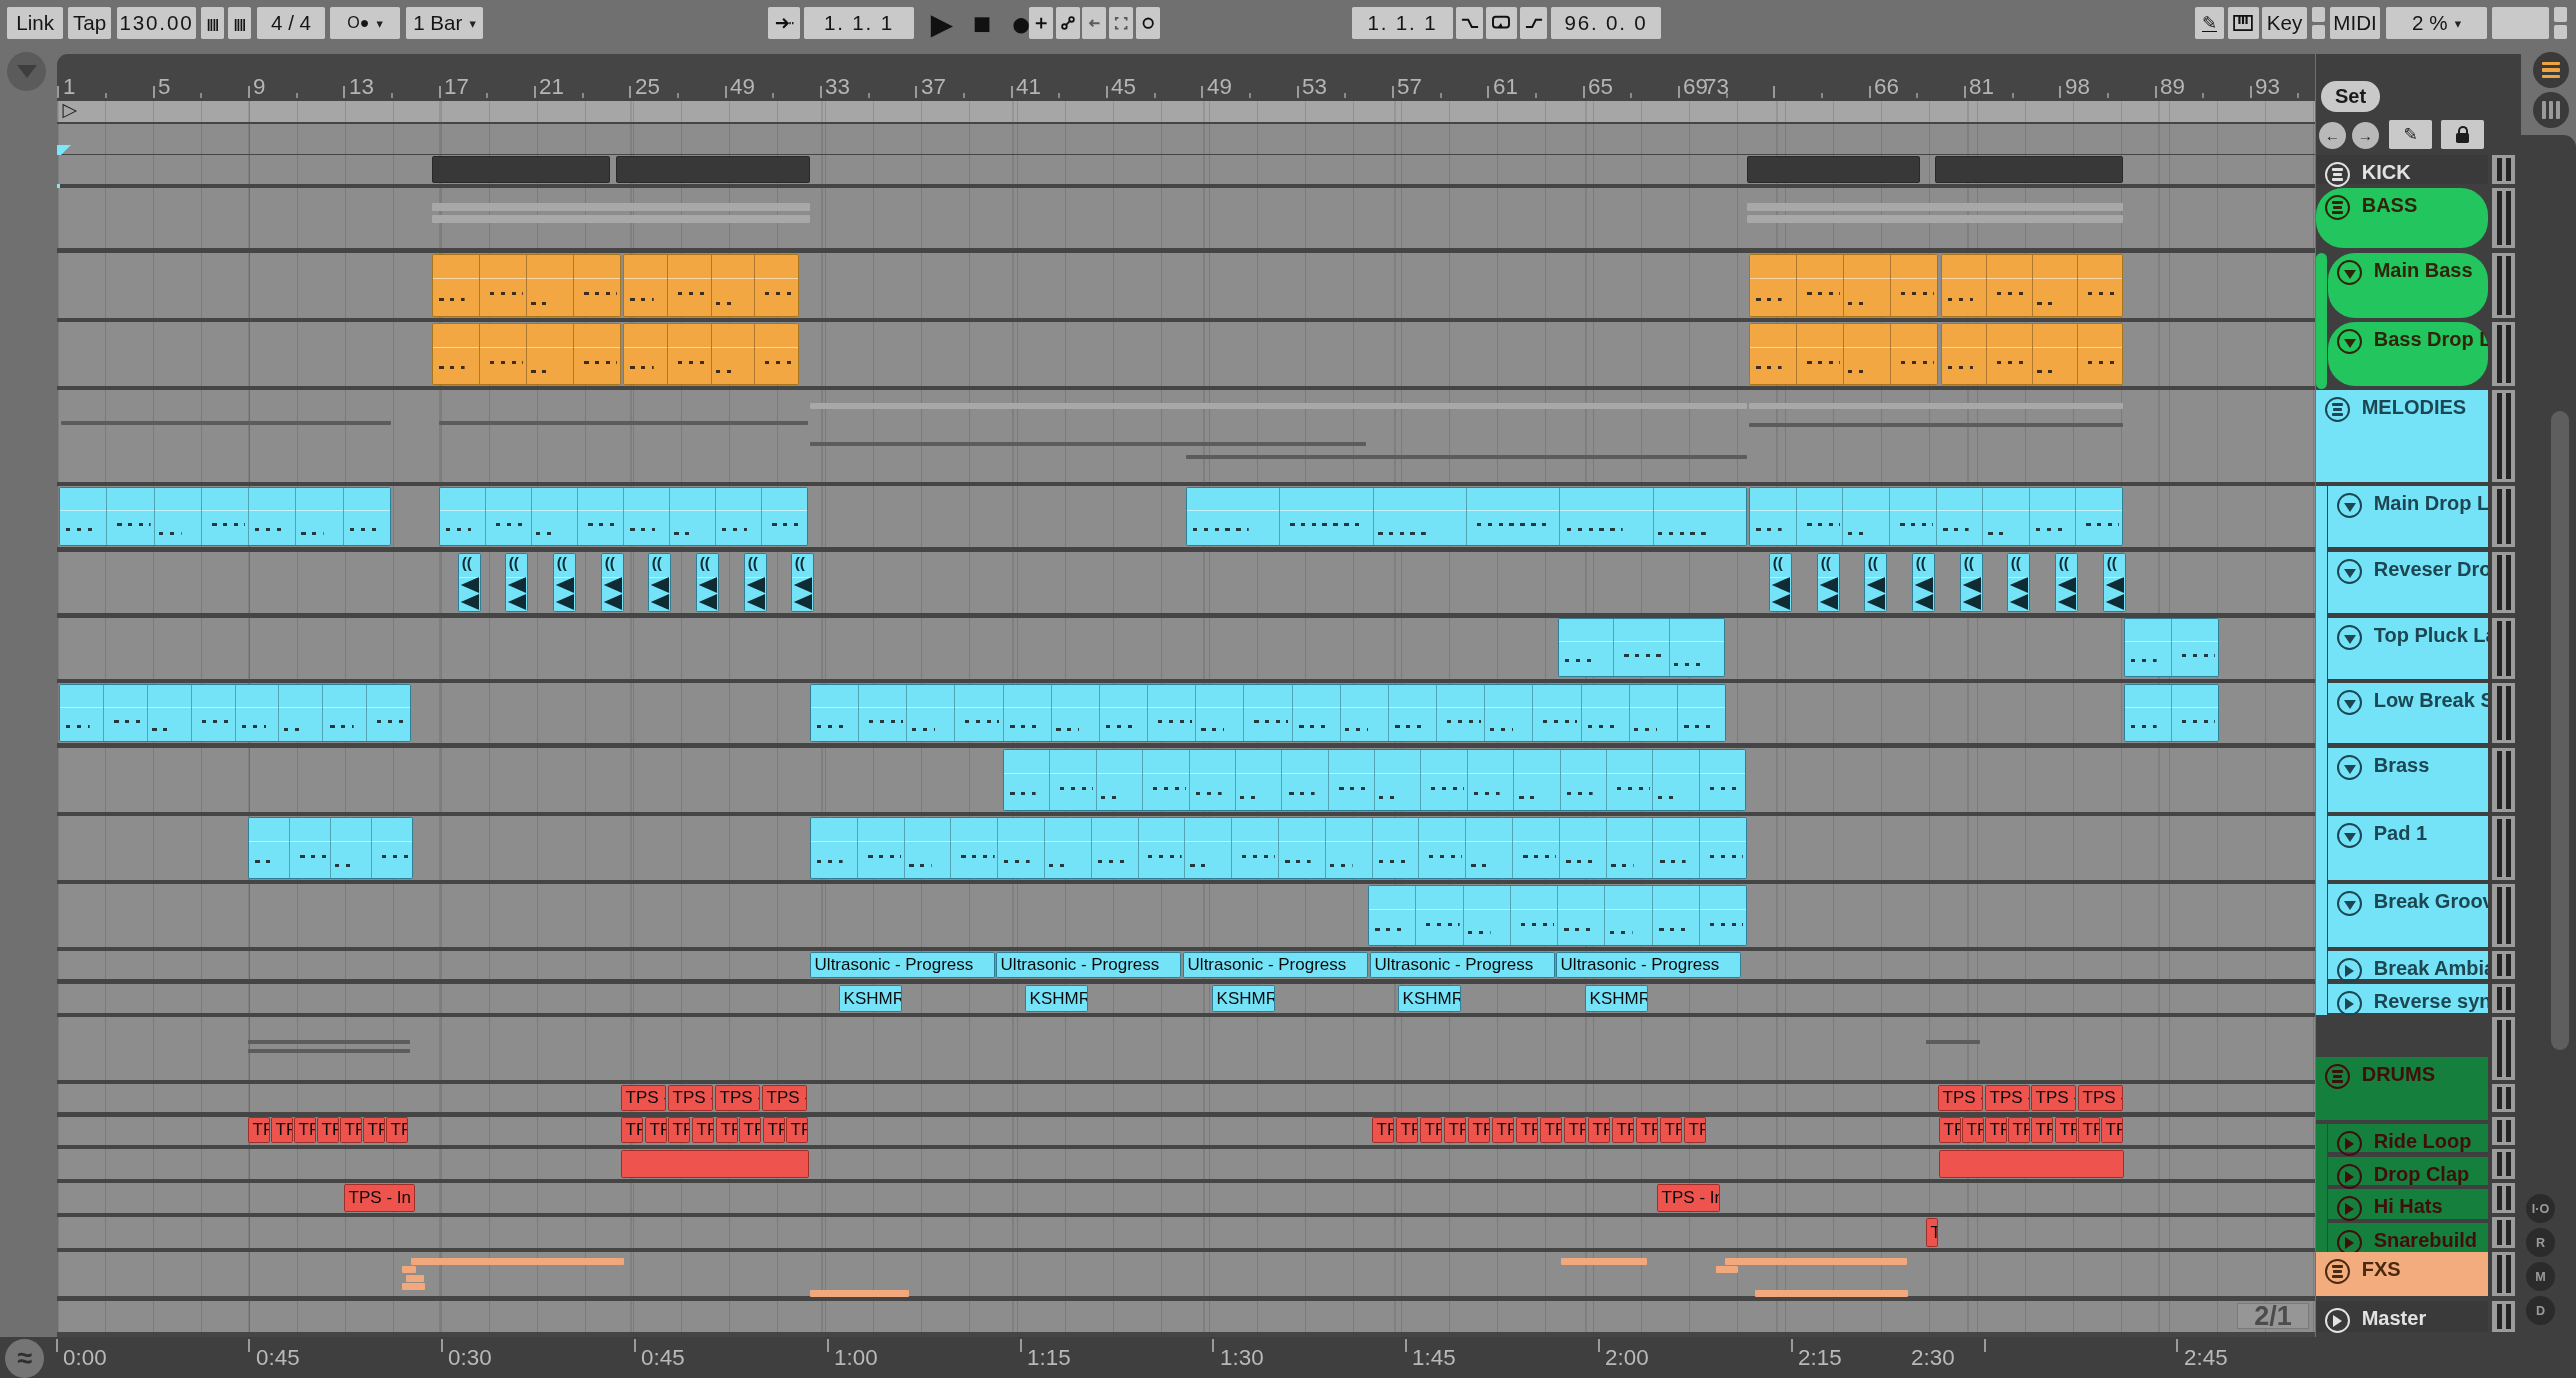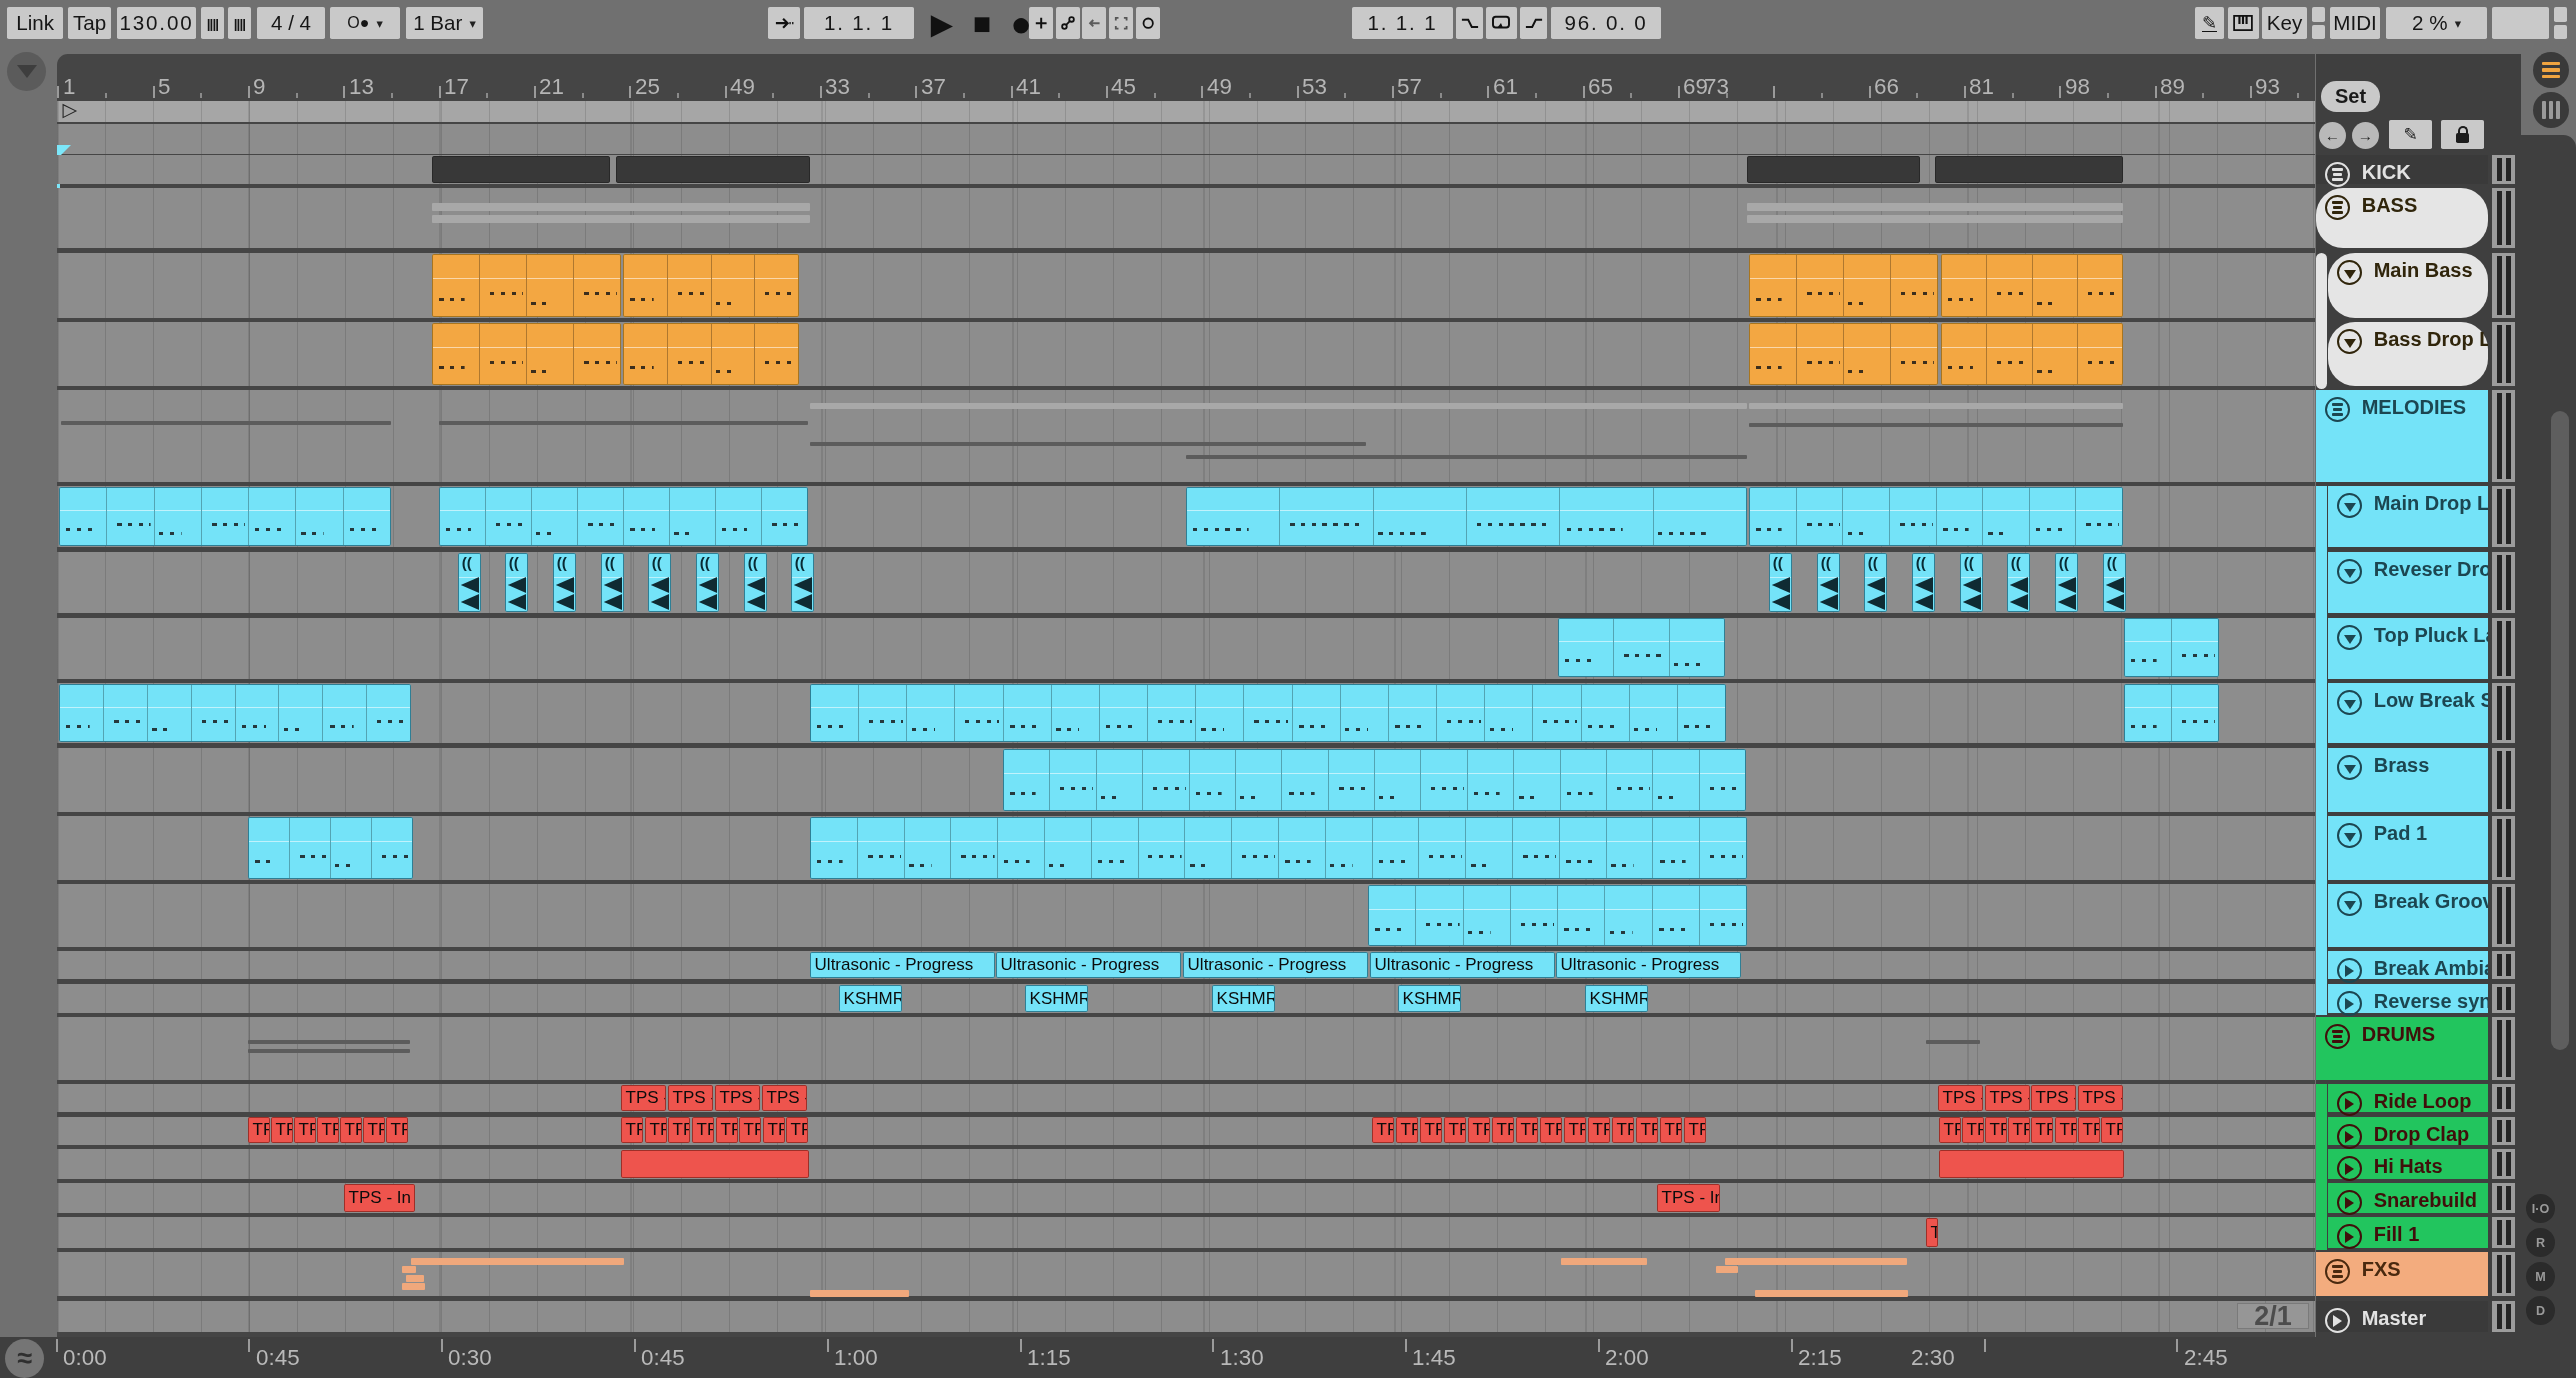--- a/index.html
+++ b/index.html
@@ -47,21 +47,21 @@
   .rev-title{position:absolute;top:0;left:0;right:0;height:23px;border-bottom:1.3px solid rgba(255,255,255,.5);
      font-size:15.3px;font-weight:bold;color:#082a33;padding-left:2.7px;}
   .revw{position:absolute;left:1.8px;right:0.9px;background:#0f2b33;clip-path:polygon(100% 0,0 50%,100% 100%);}
   .stripe{position:absolute;background:#a8a8a8;border-radius:0.9px;}
   .gline{position:absolute;background:#5c5c5c;border-radius:0.9px;}
   .fxbar{position:absolute;background:#f0a87c;border-radius:0.9px;}
   .marker{position:absolute;background:#969696;border:0.9px solid #7a7a7a;color:#4c4c4c;font-weight:bold;
      font-size:27px;display:flex;align-items:center;justify-content:center;}
   
   .hdr{position:absolute;display:flex;align-items:flex-start;box-sizing:border-box;padding:7.2px 0 0 9px;}
-  .bg-orange{background:#e5e5e5;border-radius:27px;} .bg-cyan{background:#74e3f8;} .bg-red{background:#22c55e;}
+  .bg-orange{background:#22c55e;border-radius:27px;} .bg-cyan{background:#74e3f8;} .bg-red{background:#15803d;margin-top:40px;}
   .bg-peach{background:#f3ac7e;} .bg-dark{background:#3a3a3a;}
   .ink-orange{color:#30250b;} .ink-cyan{color:#1c4651;} .ink-red{color:#400f0b;}
   .ink-peach{color:#49290f;} .ink-dark{color:#e2e2e2;}
   .hic{width:25px;height:25px;border:2.7px solid currentColor;border-radius:50%;flex:0 0 auto;
      display:flex;flex-direction:column;align-items:center;justify-content:center;box-sizing:border-box;}
   .hbr{width:11.7px;height:2.7px;background:currentColor;margin:1.1px 0;border-radius:0.9px;}
   .hbr.mid{width:9px;}
   .tri-d{width:0;height:0;border-left:6.3px solid transparent;border-right:6.3px solid transparent;border-top:9px solid currentColor;}
   .tri-r{width:0;height:0;border-top:6.3px solid transparent;border-bottom:6.3px solid transparent;border-left:9px solid currentColor;}
   .hlabel{font-size:20px;font-weight:bold;margin-left:11.7px;margin-top:-0.9px;white-space:nowrap;overflow:hidden;}

